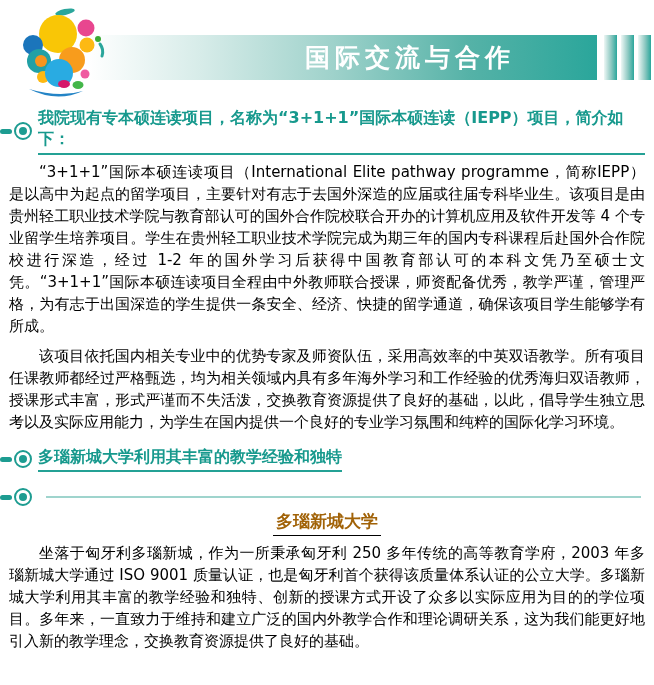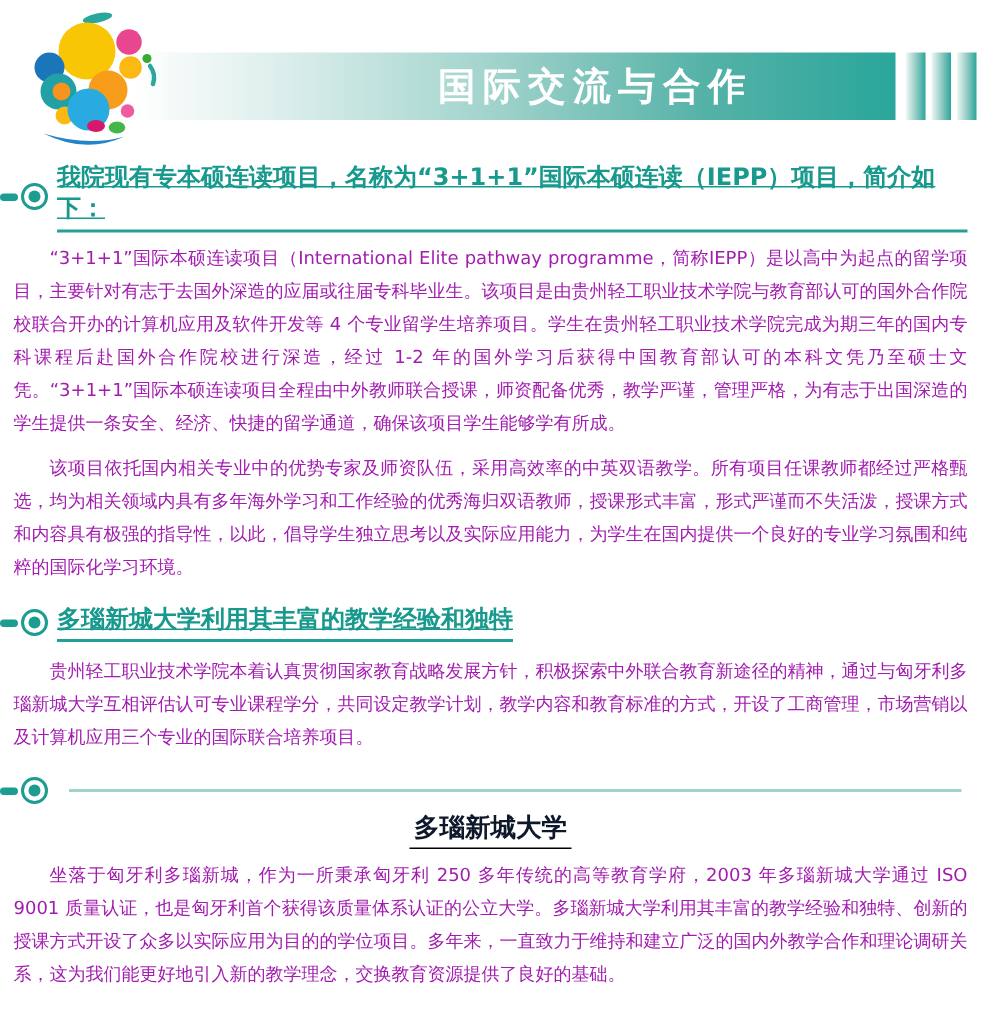--- a/index.html
+++ b/index.html
@@ -15,21 +15,21 @@
   .banner-bar{
     position:absolute;left:88px;top:35px;width:509px;height:45px;
     background:linear-gradient(to right,
       rgba(255,255,255,0) 0%,
       #d7ece9 22%,
       #9fd2cb 48%,
       #55b2a7 75%,
       #2aa69b 100%);
   }
   .banner-title{
-    position:absolute;left:292px;top:35px;height:45px;line-height:45px;
+    position:absolute;left:305px;top:35px;height:45px;line-height:45px;
     color:#ffffff;font-size:25px;font-weight:bold;letter-spacing:5px;
     white-space:nowrap;
   }
   .stripes{
     position:absolute;top:35px;right:3px;height:45px;
     display:flex;gap:4px;
   }
   .stripe{
     width:13px;height:45px;
     background:linear-gradient(to right,#eef7f5 0%,#8cc8c1 55%,#2aa69b 100%);
@@ -45,36 +45,35 @@
   .bullet .dash{width:12px;height:5px;border-radius:3px;background:#1d9c91;margin-right:2px;}
   .bullet .ring{
     width:18px;height:18px;border-radius:50%;
     border:2.5px solid #1d9c91;box-sizing:border-box;background:#fff;
     display:flex;align-items:center;justify-content:center;
   }
   .bullet .dot{width:8px;height:8px;border-radius:50%;background:#1d9c91;}
   .sec-title{
     margin:0;font-size:16px;font-weight:bold;color:#17998d;
     line-height:1.3;
-    text-decoration:underline;
   }
   .sec-title.underlined{border-bottom:2px solid #24a195;padding-bottom:3px;}
   .rule{flex:1;height:2px;background:#9fd4cd;margin-left:8px;margin-right:4px;}
   .para{
     margin:6px 0 0 0;padding:0 9px;
-    font-size:12px;line-height:22px;color:#a21caf;
+    font-size:15px;line-height:22px;color:#000000;
     text-align:justify;text-indent:2em;
   }
   .mt8{margin-top:8px;}
   .sec-head.s2{margin-top:14px;}
   .sec-head.s3{margin-top:16px;}
   .subtitle-row{text-align:center;margin-top:4px;}
   .subtitle{
     display:inline-block;margin:0;
-    font-size:17px;font-weight:bold;color:#0f172a;
+    font-size:17px;font-weight:bold;color:#a16207;
     border-bottom:1.5px solid #000;padding:0 3px 2px 3px;
   }
 </style>
 </head>
 <body>
 
 <div class="page">
 
   <header class="banner">
     <div class="banner-bar"></div>
@@ -110,34 +109,33 @@
       <div class="sec-head">
         <span class="bullet">
           <span class="dash"></span>
           <span class="ring">
             <span class="dot"></span>
           </span>
         </span>
         <h2 class="sec-title underlined">我院现有专本硕连读项目，名称为“3+1+1”国际本硕连读（IEPP）项目，简介如下：</h2>
       </div>
       <p class="para">“3+1+1”国际本硕连读项目（International Elite pathway programme，简称IEPP）是以高中为起点的留学项目，主要针对有志于去国外深造的应届或往届专科毕业生。该项目是由贵州轻工职业技术学院与教育部认可的国外合作院校联合开办的计算机应用及软件开发等 4 个专业留学生培养项目。学生在贵州轻工职业技术学院完成为期三年的国内专科课程后赴国外合作院校进行深造，经过 1-2 年的国外学习后获得中国教育部认可的本科文凭乃至硕士文凭。“3+1+1”国际本硕连读项目全程由中外教师联合授课，师资配备优秀，教学严谨，管理严格，为有志于出国深造的学生提供一条安全、经济、快捷的留学通道，确保该项目学生能够学有所成。</p>
-      <p class="para mt8">该项目依托国内相关专业中的优势专家及师资队伍，采用高效率的中英双语教学。所有项目任课教师都经过严格甄选，均为相关领域内具有多年海外学习和工作经验的优秀海归双语教师，授课形式丰富，形式严谨而不失活泼，授课方式和内容具有极强的指导性，以此，倡导学生独立思考以及实际应用能力，为学生在国内提供一个良好的专业学习氛围和纯粹的国际化学习环境。</p>
+      <p class="para mt8">该项目依托国内相关专业中的优势专家及师资队伍，采用高效率的中英双语教学。所有项目任课教师都经过严格甄选，均为相关领域内具有多年海外学习和工作经验的优秀海归双语教师，授课形式丰富，形式严谨而不失活泼，交换教育资源提供了良好的基础，以此，倡导学生独立思考以及实际应用能力，为学生在国内提供一个良好的专业学习氛围和纯粹的国际化学习环境。</p>
     </section>
 
     <section>
       <div class="sec-head s2">
         <span class="bullet">
           <span class="dash"></span>
           <span class="ring">
             <span class="dot"></span>
           </span>
         </span>
         <h2 class="sec-title underlined">多瑙新城大学利用其丰富的教学经验和独特</h2>
       </div>
-      <p class="para mt8">贵州轻工职业技术学院本着认真贯彻国家教育战略发展方针，积极探索中外联合教育新途径的精神，通过与匈牙利多瑙新城大学互相评估认可专业课程学分，共同设定教学计划，教学内容和教育标准的方式，开设了工商管理，市场营销以及计算机应用三个专业的国际联合培养项目。</p>
     </section>
 
     <section>
       <div class="sec-head s3">
         <span class="bullet">
           <span class="dash"></span>
           <span class="ring">
             <span class="dot"></span>
           </span>
         </span>

